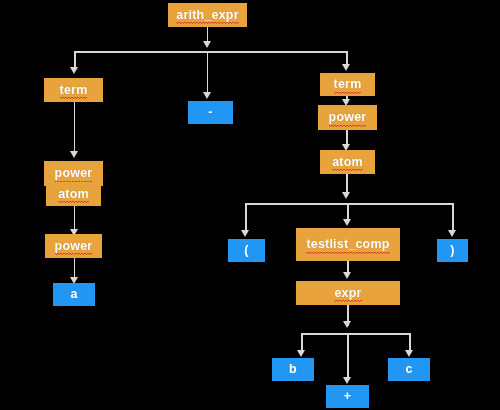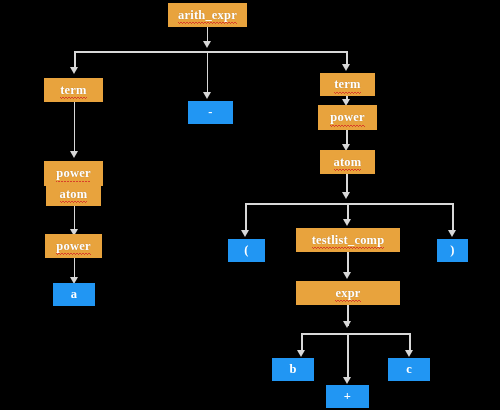--- a/index.html
+++ b/index.html
@@ -6,21 +6,21 @@
     margin: 0;
     padding: 0;
     background: #000000;
   }
   #canvas {
     position: relative;
     width: 500px;
     height: 410px;
     background: #000000;
     overflow: hidden;
-    font-family: Liberation Serif, serif;
+    font-family: Liberation Sans, sans-serif;
   }
   .node {
     position: absolute;
     box-sizing: border-box;
     display: flex;
     align-items: center;
     justify-content: center;
     color: #ffffff;
     font-weight: bold;
     font-size: 12.5px;
@@ -166,21 +166,21 @@
   </div>
 
   <div class="node nonterminal" style="left:320px; top:150px; width:55px; height:24px;">
     <span class="lbl">atom</span>
   </div>
 
   <div class="node terminal" style="left:228px; top:239px; width:37px; height:23px;">
     <span>(</span>
   </div>
 
-  <div class="node nonterminal" style="left:296px; top:228px; width:104px; height:24px;">
+  <div class="node nonterminal" style="left:296px; top:228px; width:104px; height:33px;">
     <span class="lbl">testlist_comp</span>
   </div>
 
   <div class="node terminal" style="left:437px; top:239px; width:31px; height:23px;">
     <span>)</span>
   </div>
 
   <div class="node nonterminal" style="left:296px; top:281px; width:104px; height:24px;justify-content:center;">
     <span class="lbl">expr</span>
   </div>

